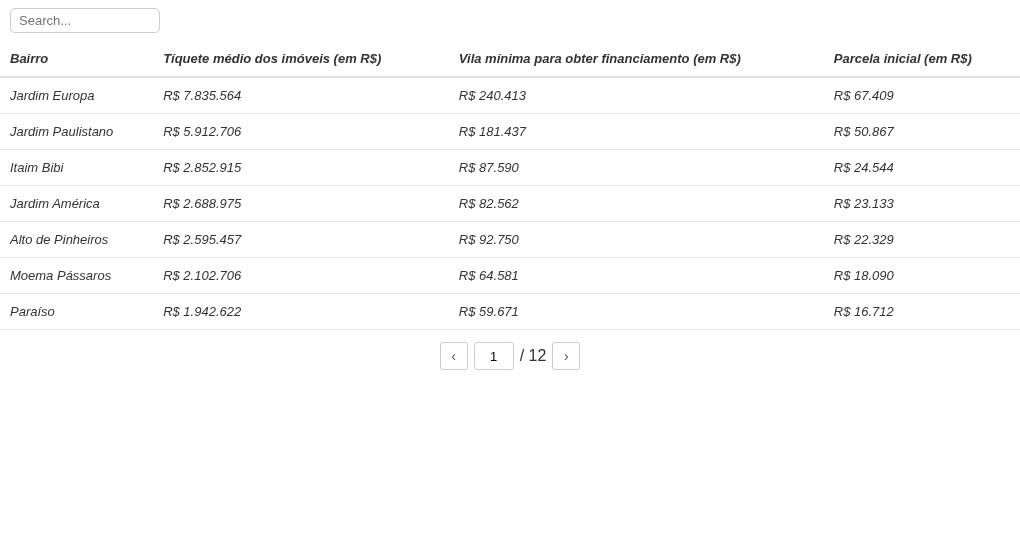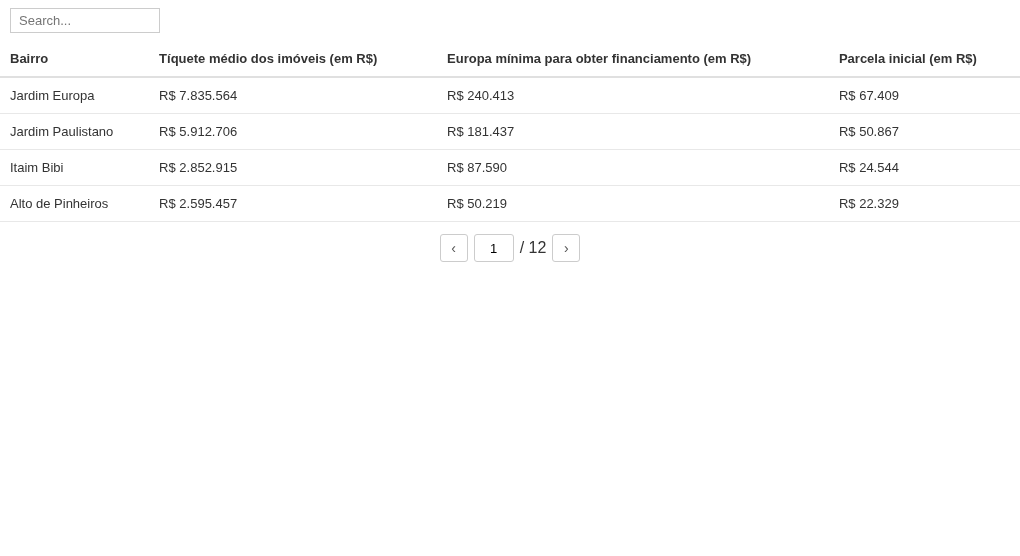--- a/index.html
+++ b/index.html
@@ -12,28 +12,29 @@
     }
 
     .search-bar {
       padding: 8px 10px;
     }
 
     .search-bar input {
       width: 150px;
       padding: 4px 8px;
       border: 1px solid #ccc;
-      border-radius: 0;
+      border-radius: 5px;
       font-size: 13px;
       outline: none;
     }
 
     table {
       width: 100%;
       border-collapse: collapse;
+      font-style: italic;
     }
 
     thead tr {
       border-bottom: 2px solid #e0e0e0;
     }
 
     thead th {
       text-align: left;
       padding: 10px 10px;
       font-weight: bold;
@@ -92,21 +93,21 @@
 
 <div class="search-bar">
   <input type="text" placeholder="Search..." style="">
 </div>
 
 <table>
   <thead>
     <tr>
       <th>Bairro</th>
       <th>Tíquete médio dos imóveis (em R$)</th>
-      <th>Europa mínima para obter financiamento (em R$)</th>
+      <th>Vila mínima para obter financiamento (em R$)</th>
       <th>Parcela inicial (em R$)</th>
     </tr>
   </thead>
   <tbody id="table-body">
   <tr>
         <td>Jardim Europa</td>
         <td>R$ 7.835.564</td>
         <td>R$ 240.413</td>
         <td>R$ 67.409</td>
       </tr>
@@ -116,24 +117,42 @@
         <td>R$ 181.437</td>
         <td>R$ 50.867</td>
       </tr>
       <tr>
         <td>Itaim Bibi</td>
         <td>R$ 2.852.915</td>
         <td>R$ 87.590</td>
         <td>R$ 24.544</td>
       </tr>
       <tr>
+        <td>Jardim América</td>
+        <td>R$ 2.688.975</td>
+        <td>R$ 82.562</td>
+        <td>R$ 23.133</td>
+      </tr>
+      <tr>
         <td>Alto de Pinheiros</td>
         <td>R$ 2.595.457</td>
-        <td>R$ 50.219</td>
+        <td>R$ 92.750</td>
         <td>R$ 22.329</td>
+      </tr>
+      <tr>
+        <td>Moema Pássaros</td>
+        <td>R$ 2.102.706</td>
+        <td>R$ 64.581</td>
+        <td>R$ 18.090</td>
+      </tr>
+      <tr>
+        <td>Paraíso</td>
+        <td>R$ 1.942.622</td>
+        <td>R$ 59.671</td>
+        <td>R$ 16.712</td>
       </tr>
     </tbody>
 </table>
 
 <div class="pagination">
   <button>‹</button>
   <input type="text" class="page-num" value="1" style="">
   <span class="page-total">
     <span>/ </span><span>12</span>
   </span>

